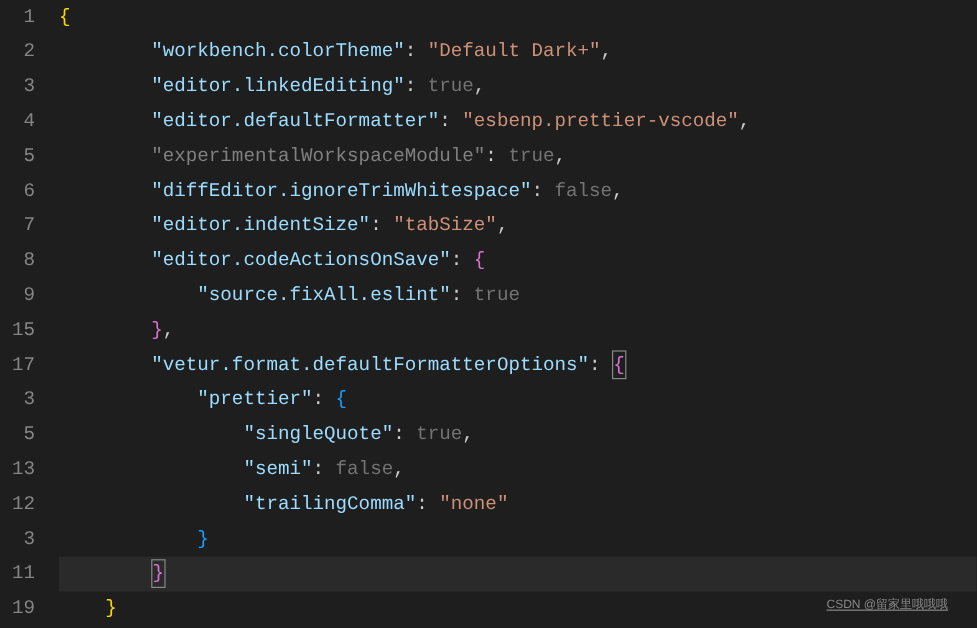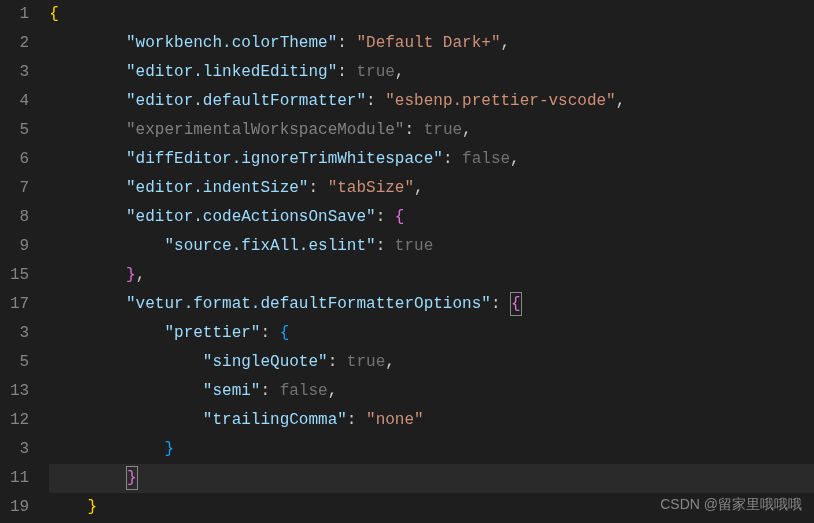--- a/index.html
+++ b/index.html
@@ -40,26 +40,27 @@
   .brace2 { color: #da70d6; }
   .brace3 { color: #179fff; }
   .punct { color: #cccccc; }
   .key { color: #9cdcfe; }
   .key-dim { color: #808080; }
   .str { color: #ce9178; }
   .bool { color: #737373; }
   .cursor-brace { color: #da70d6; border:1px solid #888; display:inline-block; line-height:22px; margin-top:2px;}
   .watermark {
     position: absolute;
-    right: 12px;
+    right: 24px;
     bottom: 4px;
     color: #aaa;
     font-family: sans-serif;
-    font-size: 14px;
+    font-size: 10px;
     opacity: 0.75;
+    text-decoration: underline;
   }
 </style>
 </head>
 <body>
 
 <div class="editor">
   <div class="gutter">
       <div class="ln">1</div>
       <div class="ln">2</div>
       <div class="ln">3</div>

